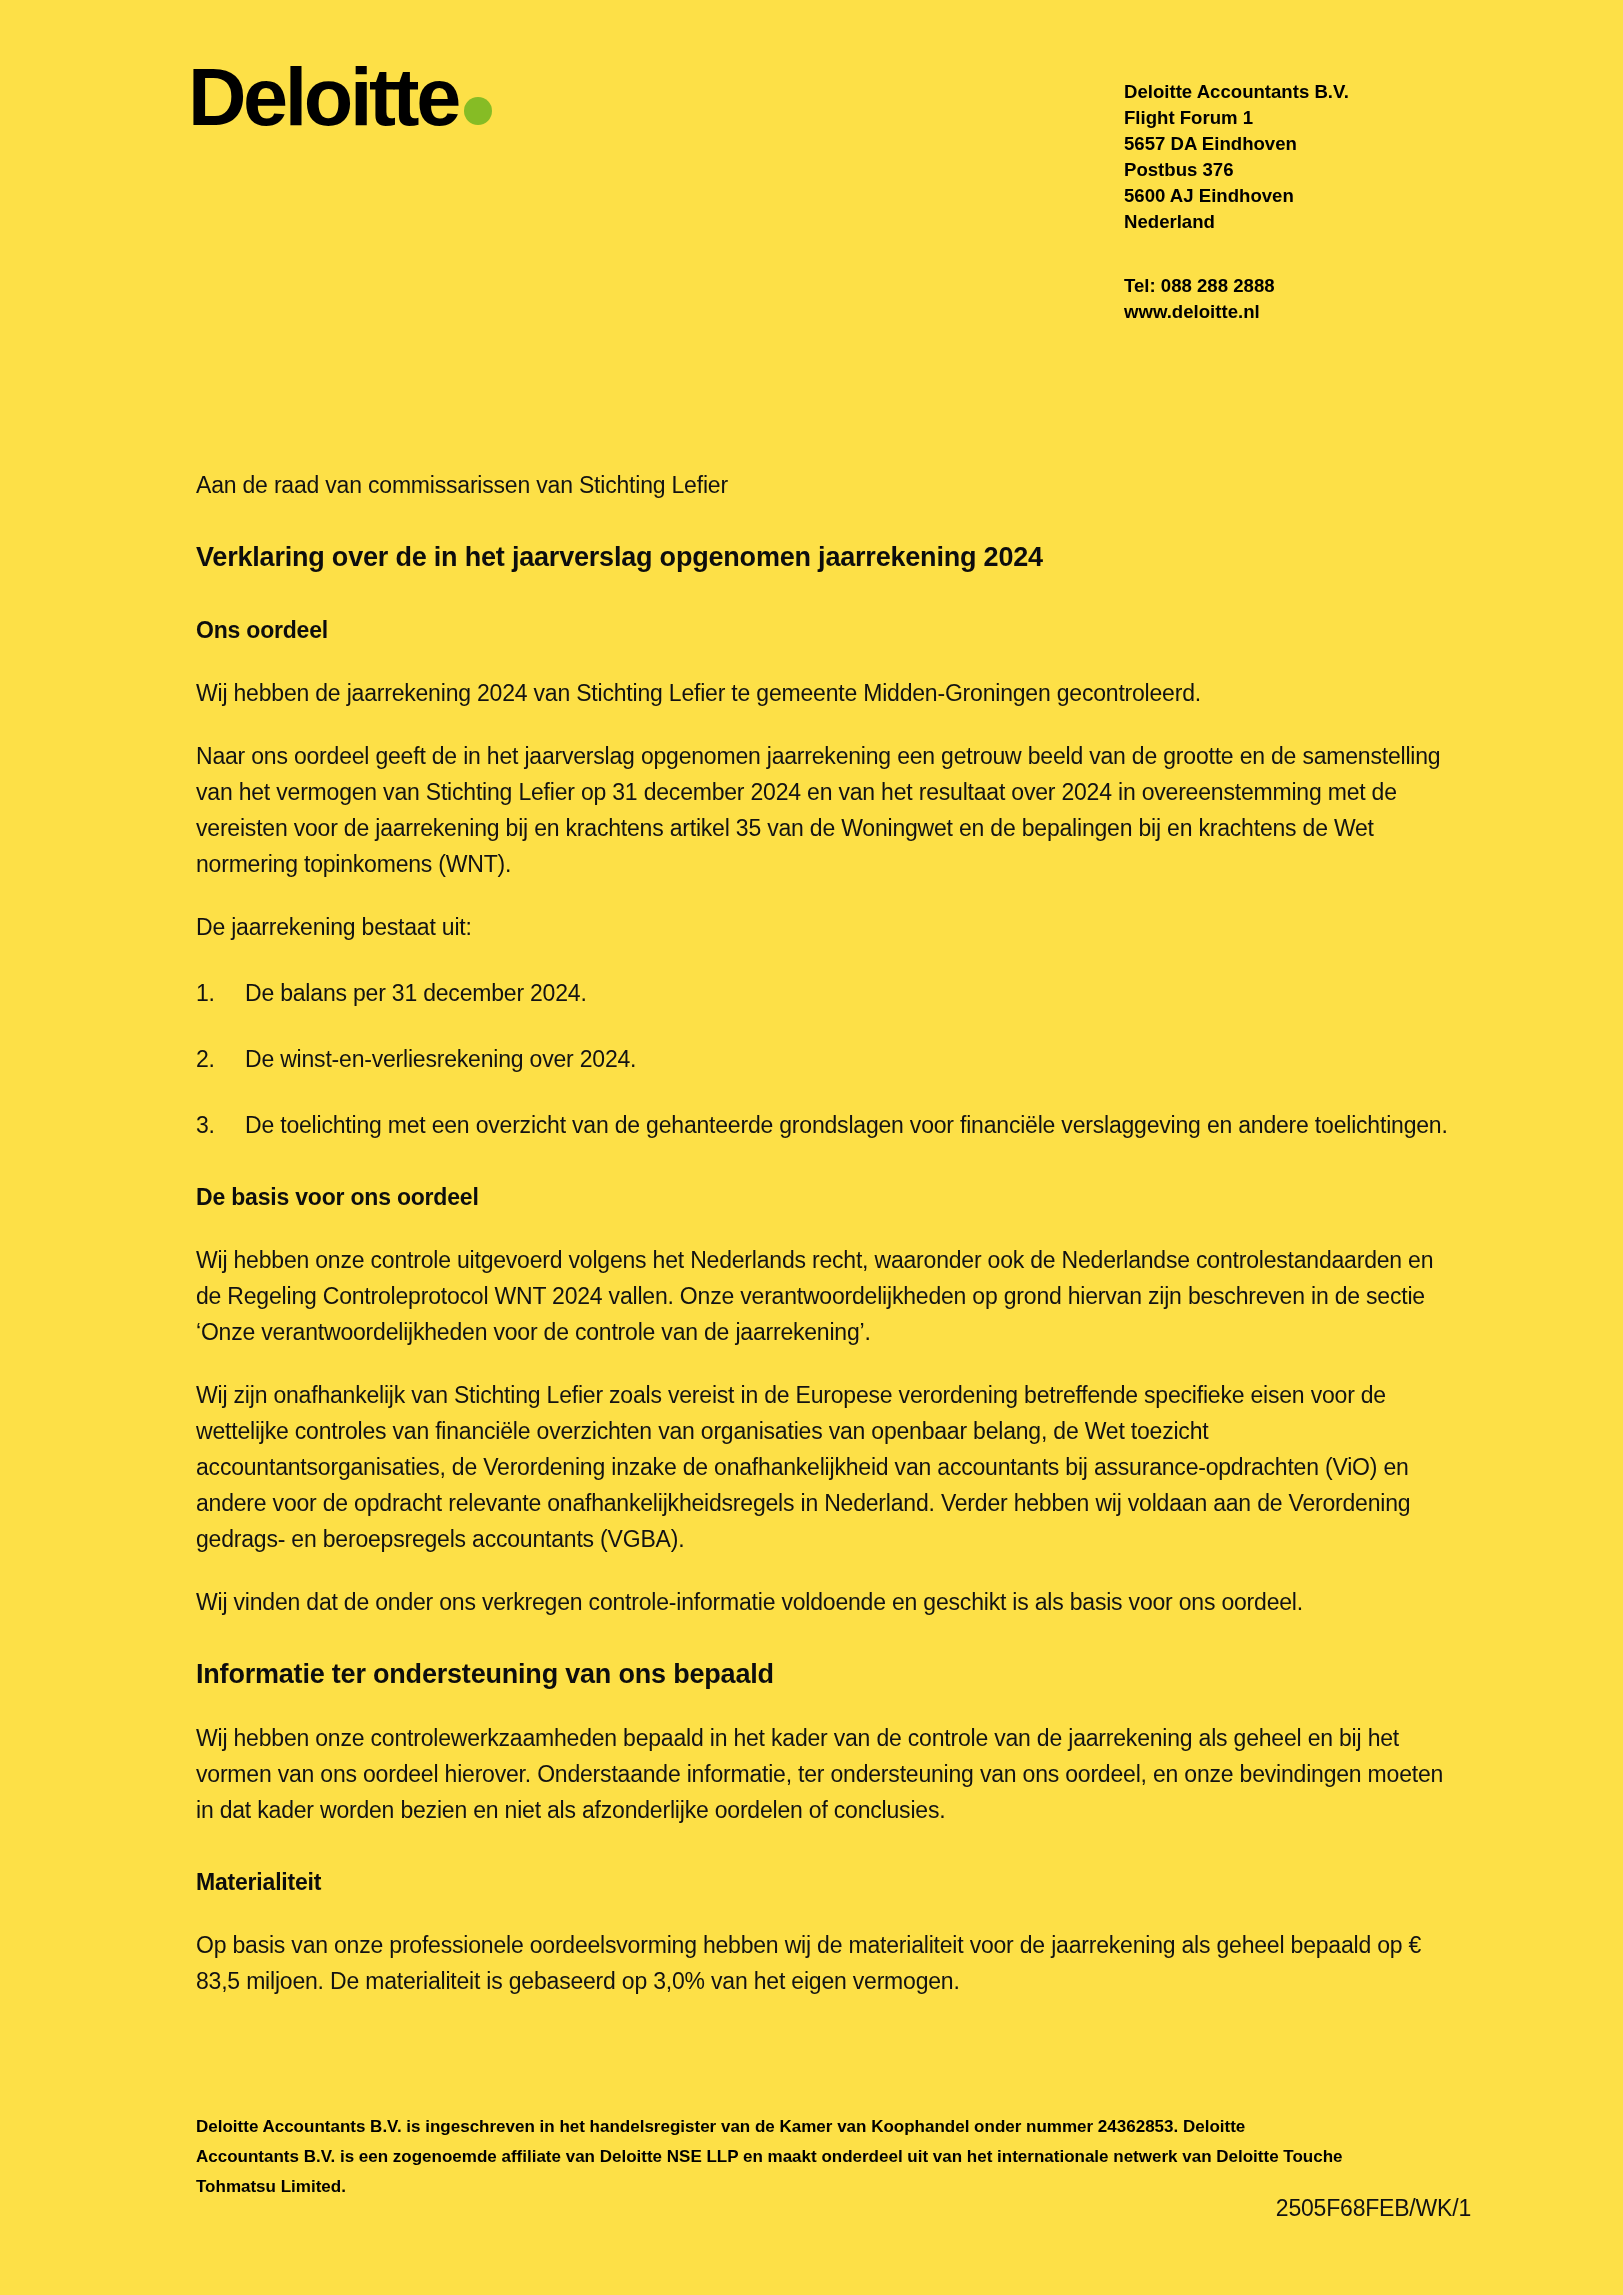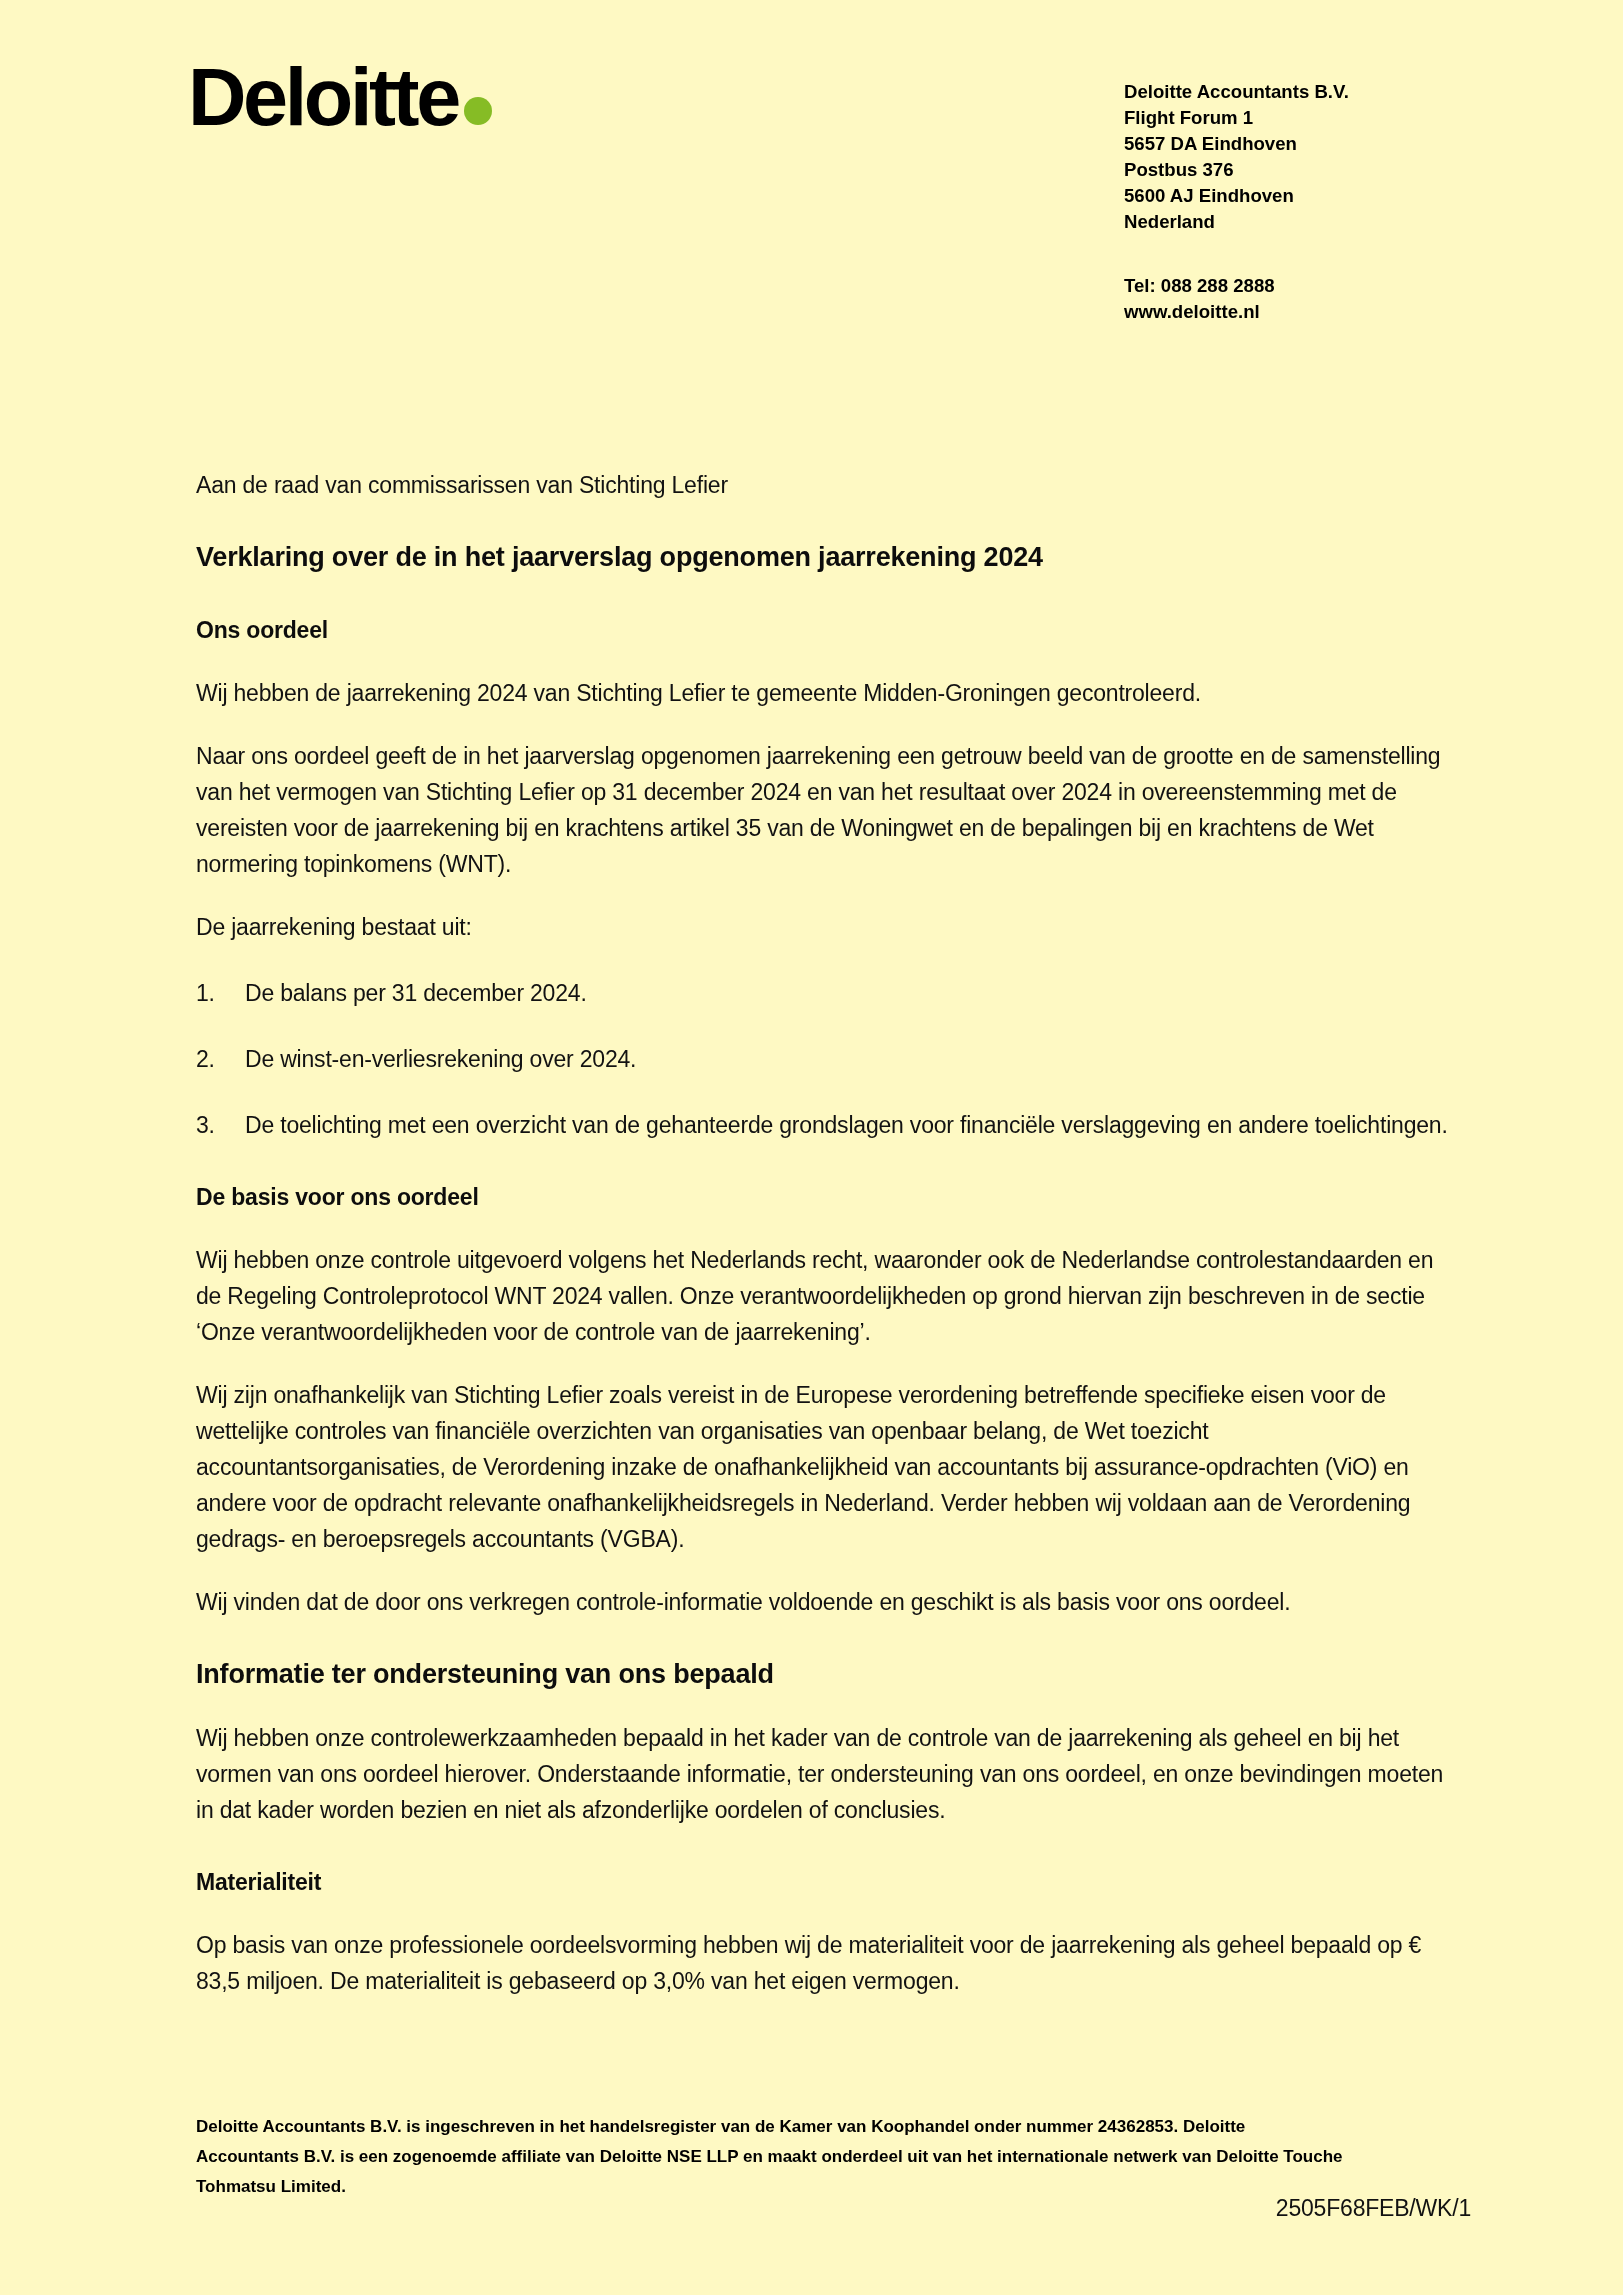--- a/index.html
+++ b/index.html
@@ -6,21 +6,21 @@
   html, body {
     margin: 0;
     padding: 0;
     background: #ffffff;
   }
   .page {
     position: relative;
     width: 1623px;
     height: 2295px;
     margin: 0 auto;
-    background: #fef9c3;
+    background: #fde047;
     color: #121212;
     font-family: "Liberation Sans", "DejaVu Sans", sans-serif;
     overflow: hidden;
   }
 
   
   .logo {
     position: absolute;
     left: 188px;
     top: 57px;
@@ -166,21 +166,21 @@
       </div>
       <div class="oitem">
         <span class="onum">3.</span>
         <span class="otext">De toelichting met een overzicht van de gehanteerde grondslagen voor financiële verslaggeving en andere toelichtingen.</span>
       </div>
     </div>
 
     <h3>De basis voor ons oordeel</h3>
     <p>Wij hebben onze controle uitgevoerd volgens het Nederlands recht, waaronder ook de Nederlandse controlestandaarden en de Regeling Controleprotocol WNT 2024 vallen. Onze verantwoordelijkheden op grond hiervan zijn beschreven in de sectie ‘Onze verantwoordelijkheden voor de controle van de jaarrekening’.</p>
     <p>Wij zijn onafhankelijk van Stichting Lefier zoals vereist in de Europese verordening betreffende specifieke eisen voor de wettelijke controles van financiële overzichten van organisaties van openbaar belang, de Wet toezicht accountantsorganisaties, de Verordening inzake de onafhankelijkheid van accountants bij assurance-opdrachten (ViO) en andere voor de opdracht relevante onafhankelijkheidsregels in Nederland. Verder hebben wij voldaan aan de Verordening gedrags- en beroepsregels accountants (VGBA).</p>
-    <p>Wij vinden dat de door ons verkregen controle-informatie voldoende en geschikt is als basis voor ons oordeel.</p>
+    <p>Wij vinden dat de onder ons verkregen controle-informatie voldoende en geschikt is als basis voor ons oordeel.</p>
 
     <h2>Informatie ter ondersteuning van ons bepaald</h2>
     <p>Wij hebben onze controlewerkzaamheden bepaald in het kader van de controle van de jaarrekening als geheel en bij het vormen van ons oordeel hierover. Onderstaande informatie, ter ondersteuning van ons oordeel, en onze bevindingen moeten in dat kader worden bezien en niet als afzonderlijke oordelen of conclusies.</p>
 
     <h3>Materialiteit</h3>
     <p>Op basis van onze professionele oordeelsvorming hebben wij de materialiteit voor de jaarrekening als geheel bepaald op € 83,5 miljoen. De materialiteit is gebaseerd op 3,0% van het eigen vermogen.</p>
   </main>
 
   <footer class="footer">
     <div>Deloitte Accountants B.V. is ingeschreven in het handelsregister van de Kamer van Koophandel onder nummer 24362853. Deloitte</div>

